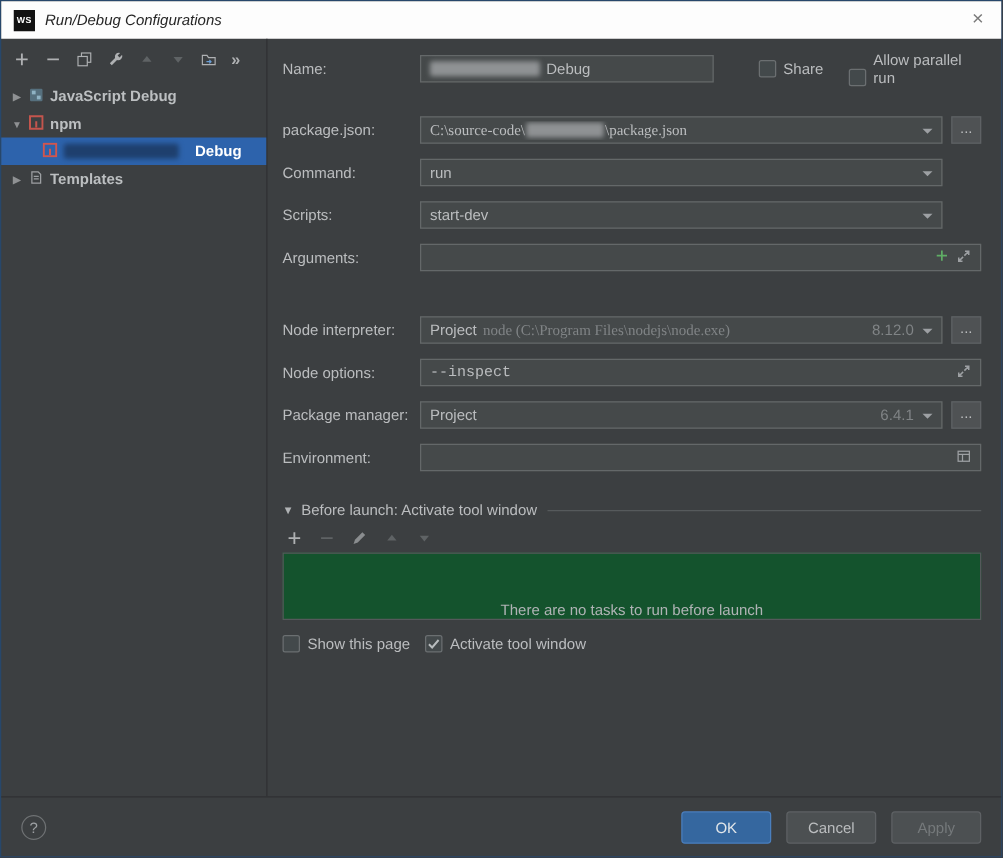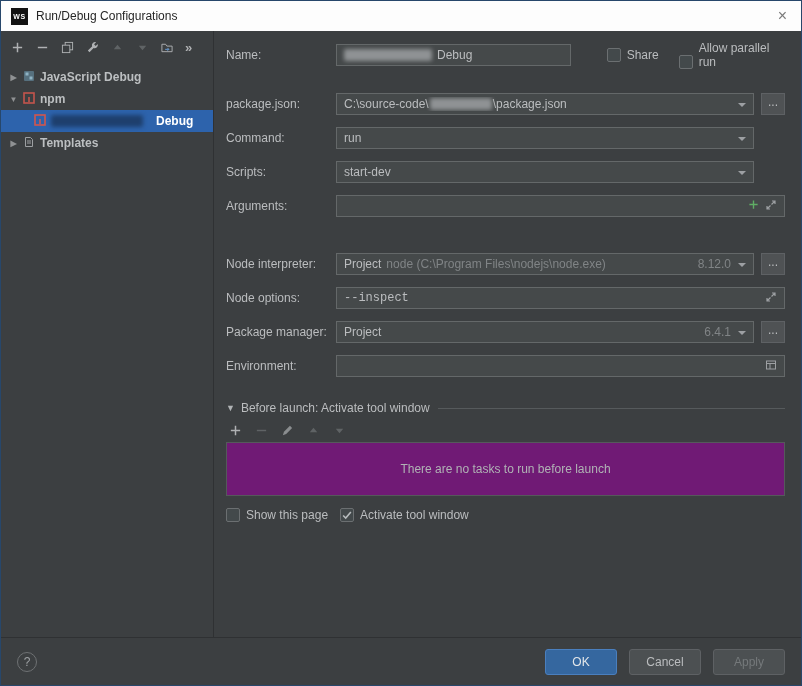--- a/index.html
+++ b/index.html
@@ -20,21 +20,21 @@
   .titlebar {
     height: 30px; background: #fdfdfd; color: #2b2b2b;
     display: flex; align-items: center; padding: 0 10px; gap: 8px;
     flex-shrink: 0;
   }
   .logo {
     width: 17px; height: 17px; background: #121212; color: #fff;
     font-size: 7px; font-weight: bold; display: flex;
     align-items: center; justify-content: center; letter-spacing: .5px;
   }
-  .title-text { font-size: 12px; color: #262626; }
+  .title-text { font-size: 12px; color: #262626; font-style: italic; }
   .close-btn { margin-left: auto; color: #7a7a7a; font-size: 16px; line-height: 1; padding: 2px 4px; cursor: default; }
   
   .middle { flex: 1; display: flex; min-height: 0; }
   .sidebar { width: 213px; flex-shrink: 0; border-right: 1px solid #2f3133; display: flex; flex-direction: column; }
   .tree-toolbar { height: 32px; display: flex; align-items: center; padding: 0 9px; gap: 11px; }
   .tb-icon { width: 14px; height: 14px; display: flex; align-items: center; justify-content: center; }
   .chevrons { color: #afb1b3; font-size: 13px; font-weight: bold; }
   .tree { flex: 1; padding-top: 3px; }
   .tree-row { height: 22px; display: flex; align-items: center; gap: 5px; font-weight: bold; color: #bcbfc1; padding-left: 8px; cursor: default; }
   .tw { width: 9px; font-size: 8px; color: #8f9193; text-align: center; flex-shrink: 0; }
@@ -62,35 +62,35 @@
   .dots-btn {
     width: 24px; height: 22px; margin-left: 7px; flex-shrink: 0;
     background: #4f5254; border: 1px solid #5e6164; color: #bbbdbf;
     display: flex; align-items: center; justify-content: center; line-height: 1; padding-bottom: 4px;
   }
   .gray { color: #808486; }
   .ver { margin-left: auto; color: #808486; padding-left: 8px; white-space: nowrap; }
   .mono { font-family: Liberation Mono, monospace; font-size: 12px; }
   .field-icons { margin-left: auto; display: flex; align-items: center; gap: 6px; }
   .gap-lg { height: 12px; flex-shrink: 0; }
-  .ellip { white-space: nowrap; overflow: hidden; text-overflow: ellipsis; }
+  .ellip { white-space: nowrap; overflow: hidden; text-overflow: ellipsis; font-family: Liberation Serif, serif; }
   
   .check { display: flex; align-items: center; gap: 6px; cursor: default; }
   .box {
     width: 14px; height: 14px; background: #43494b; border: 1px solid #6b6f71;
     border-radius: 2px; display: flex; align-items: center; justify-content: center; flex-shrink: 0;
   }
   
   .section-head { display: flex; align-items: center; margin-top: 12px; }
   .section-tri { font-size: 9px; color: #b0b3b5; margin-right: 6px; }
   .section-line { flex: 1; height: 1px; background: #565a5c; margin-left: 8px; }
   .tasks-toolbar { display: flex; align-items: center; gap: 12px; margin: 8px 0 5px 2px; }
   .tasks-panel {
-    height: 54px; border: 1px solid #55595b; background: #701a75;
-    display: flex; align-items: center; justify-content: center; color: #b0b3b5;
+    height: 54px; border: 1px solid #55595b; background: #14532d;
+    display: flex; align-items: flex-end; justify-content: center; color: #b0b3b5;
   }
   .bottom-checks { display: flex; align-items: center; gap: 12px; margin-top: 12px; }
   
   .footer {
     height: 48px; flex-shrink: 0; border-top: 1px solid #2f3133;
     display: flex; align-items: center; padding: 0 16px; gap: 12px;
   }
   .help-btn {
     width: 20px; height: 20px; border: 1px solid #6e7173; border-radius: 50%;
     color: #9da0a3; display: flex; align-items: center; justify-content: center; font-size: 12px;

